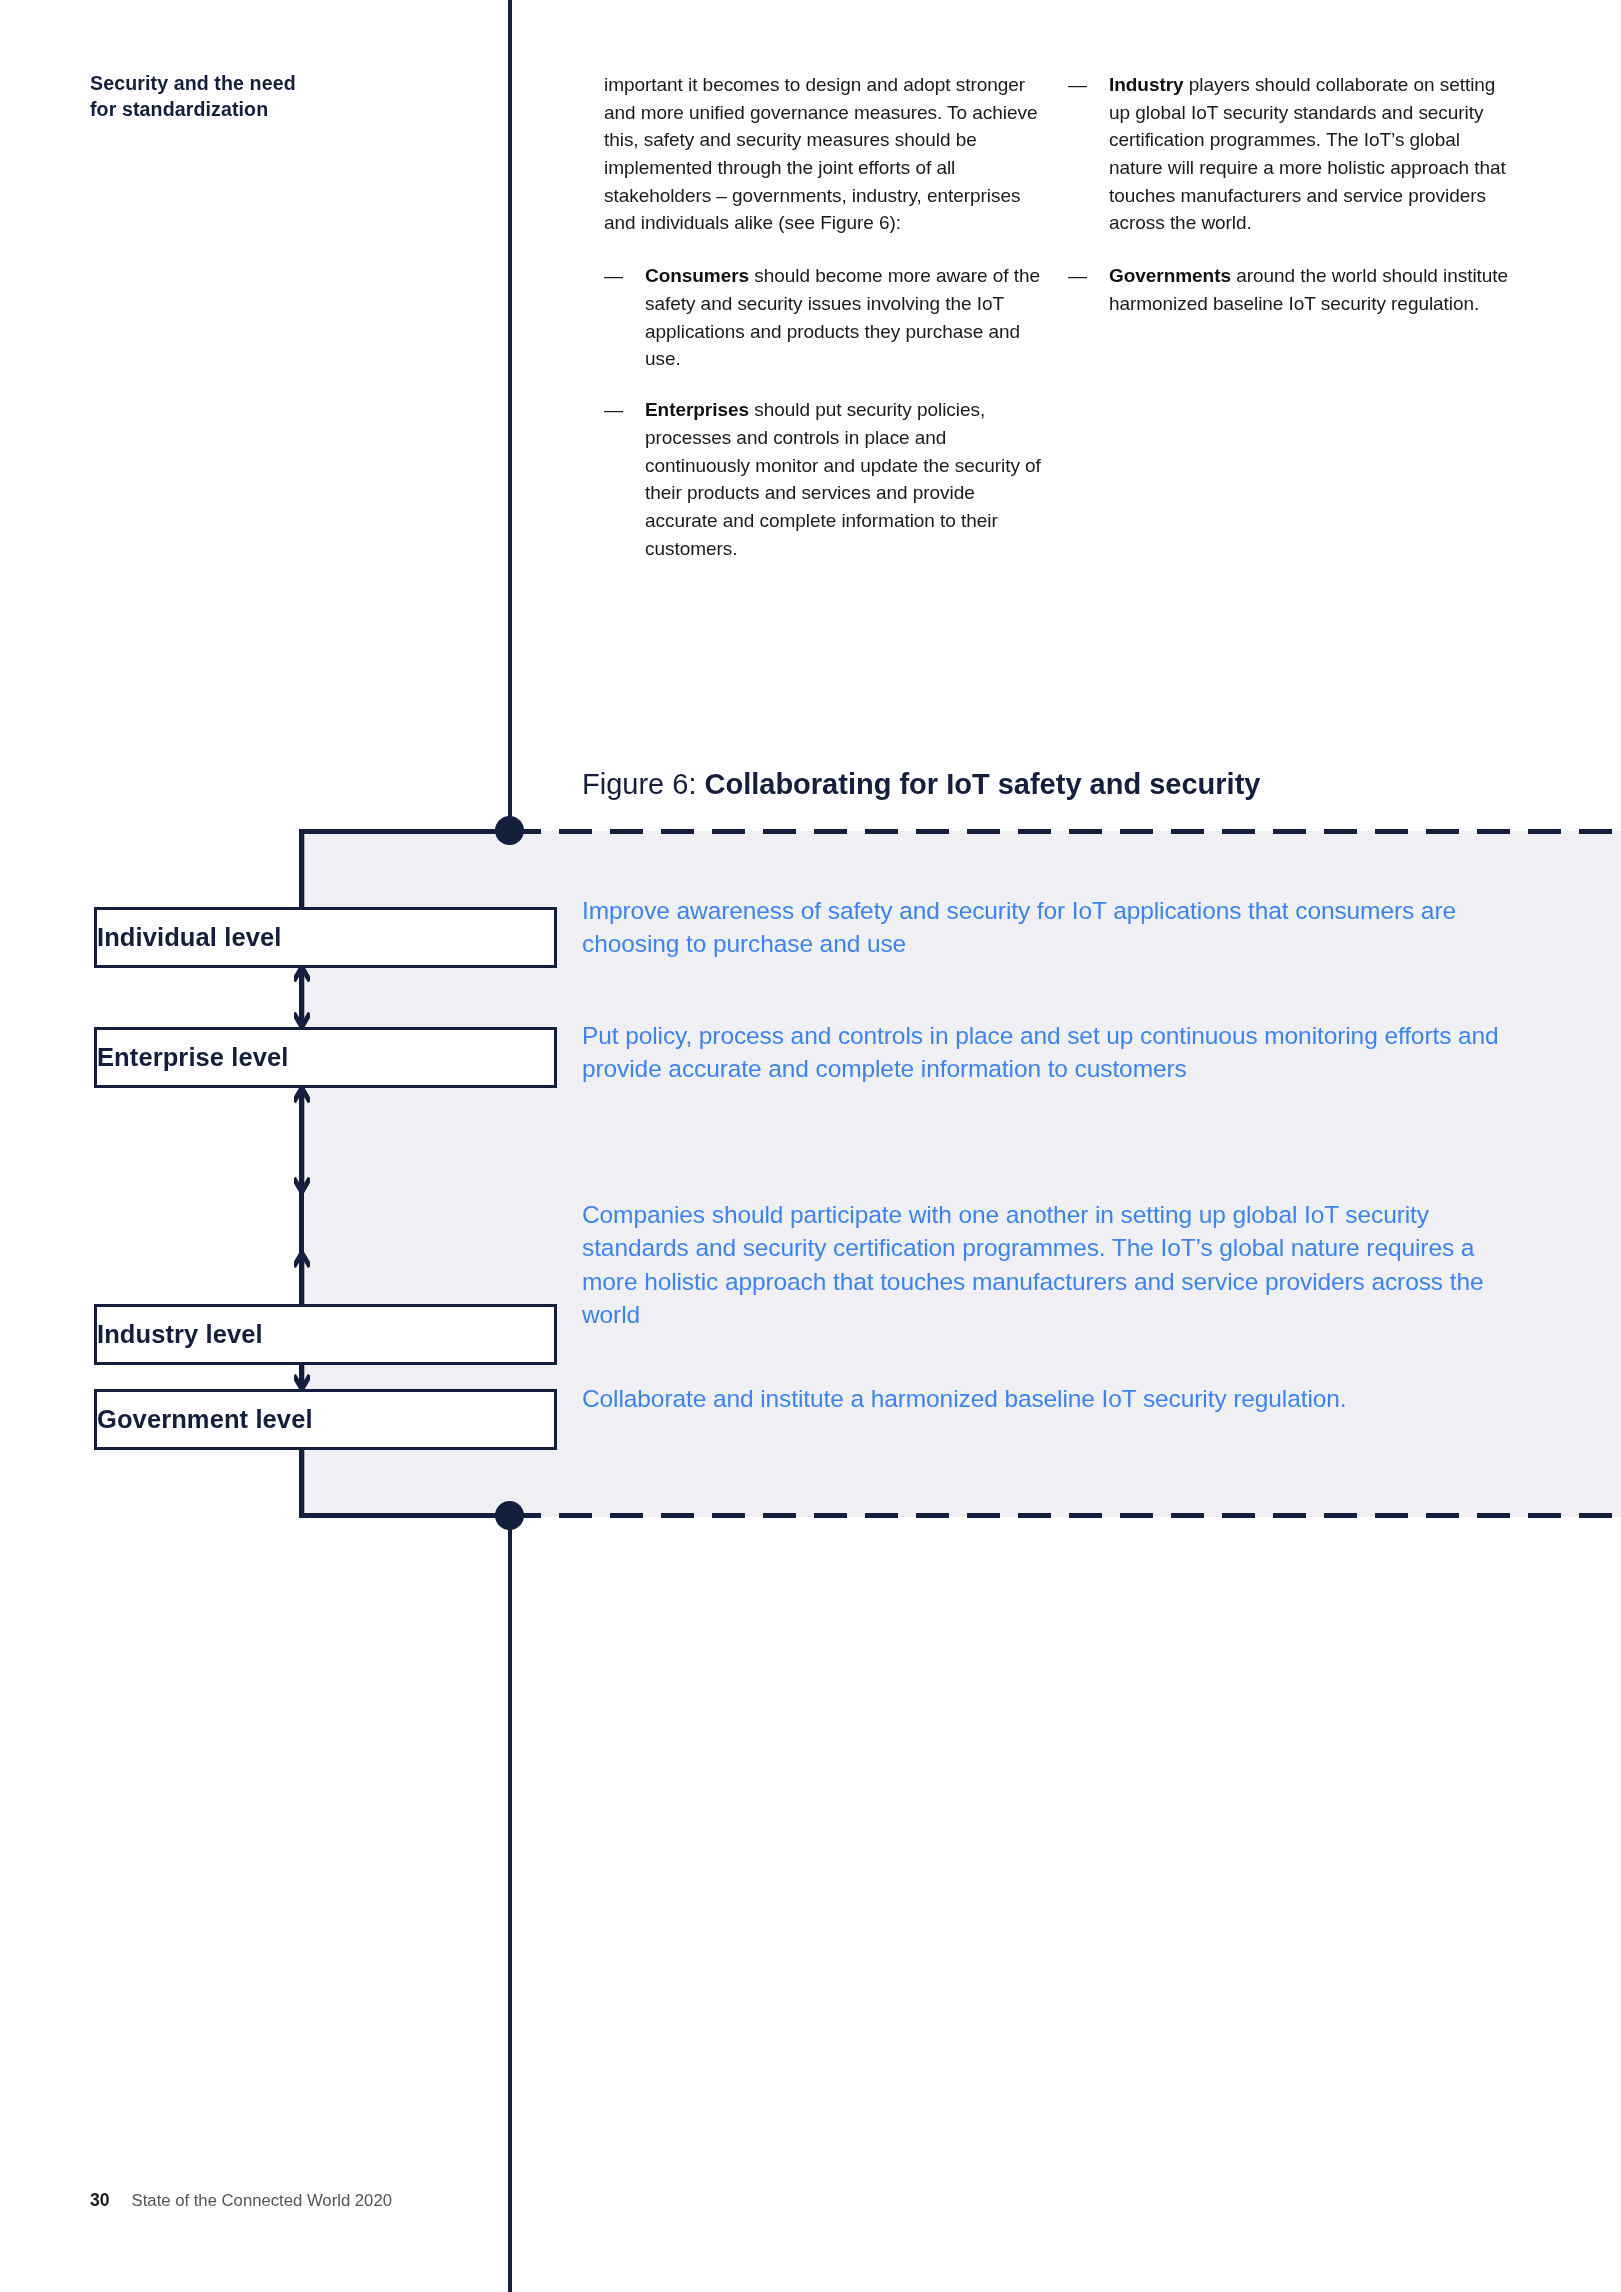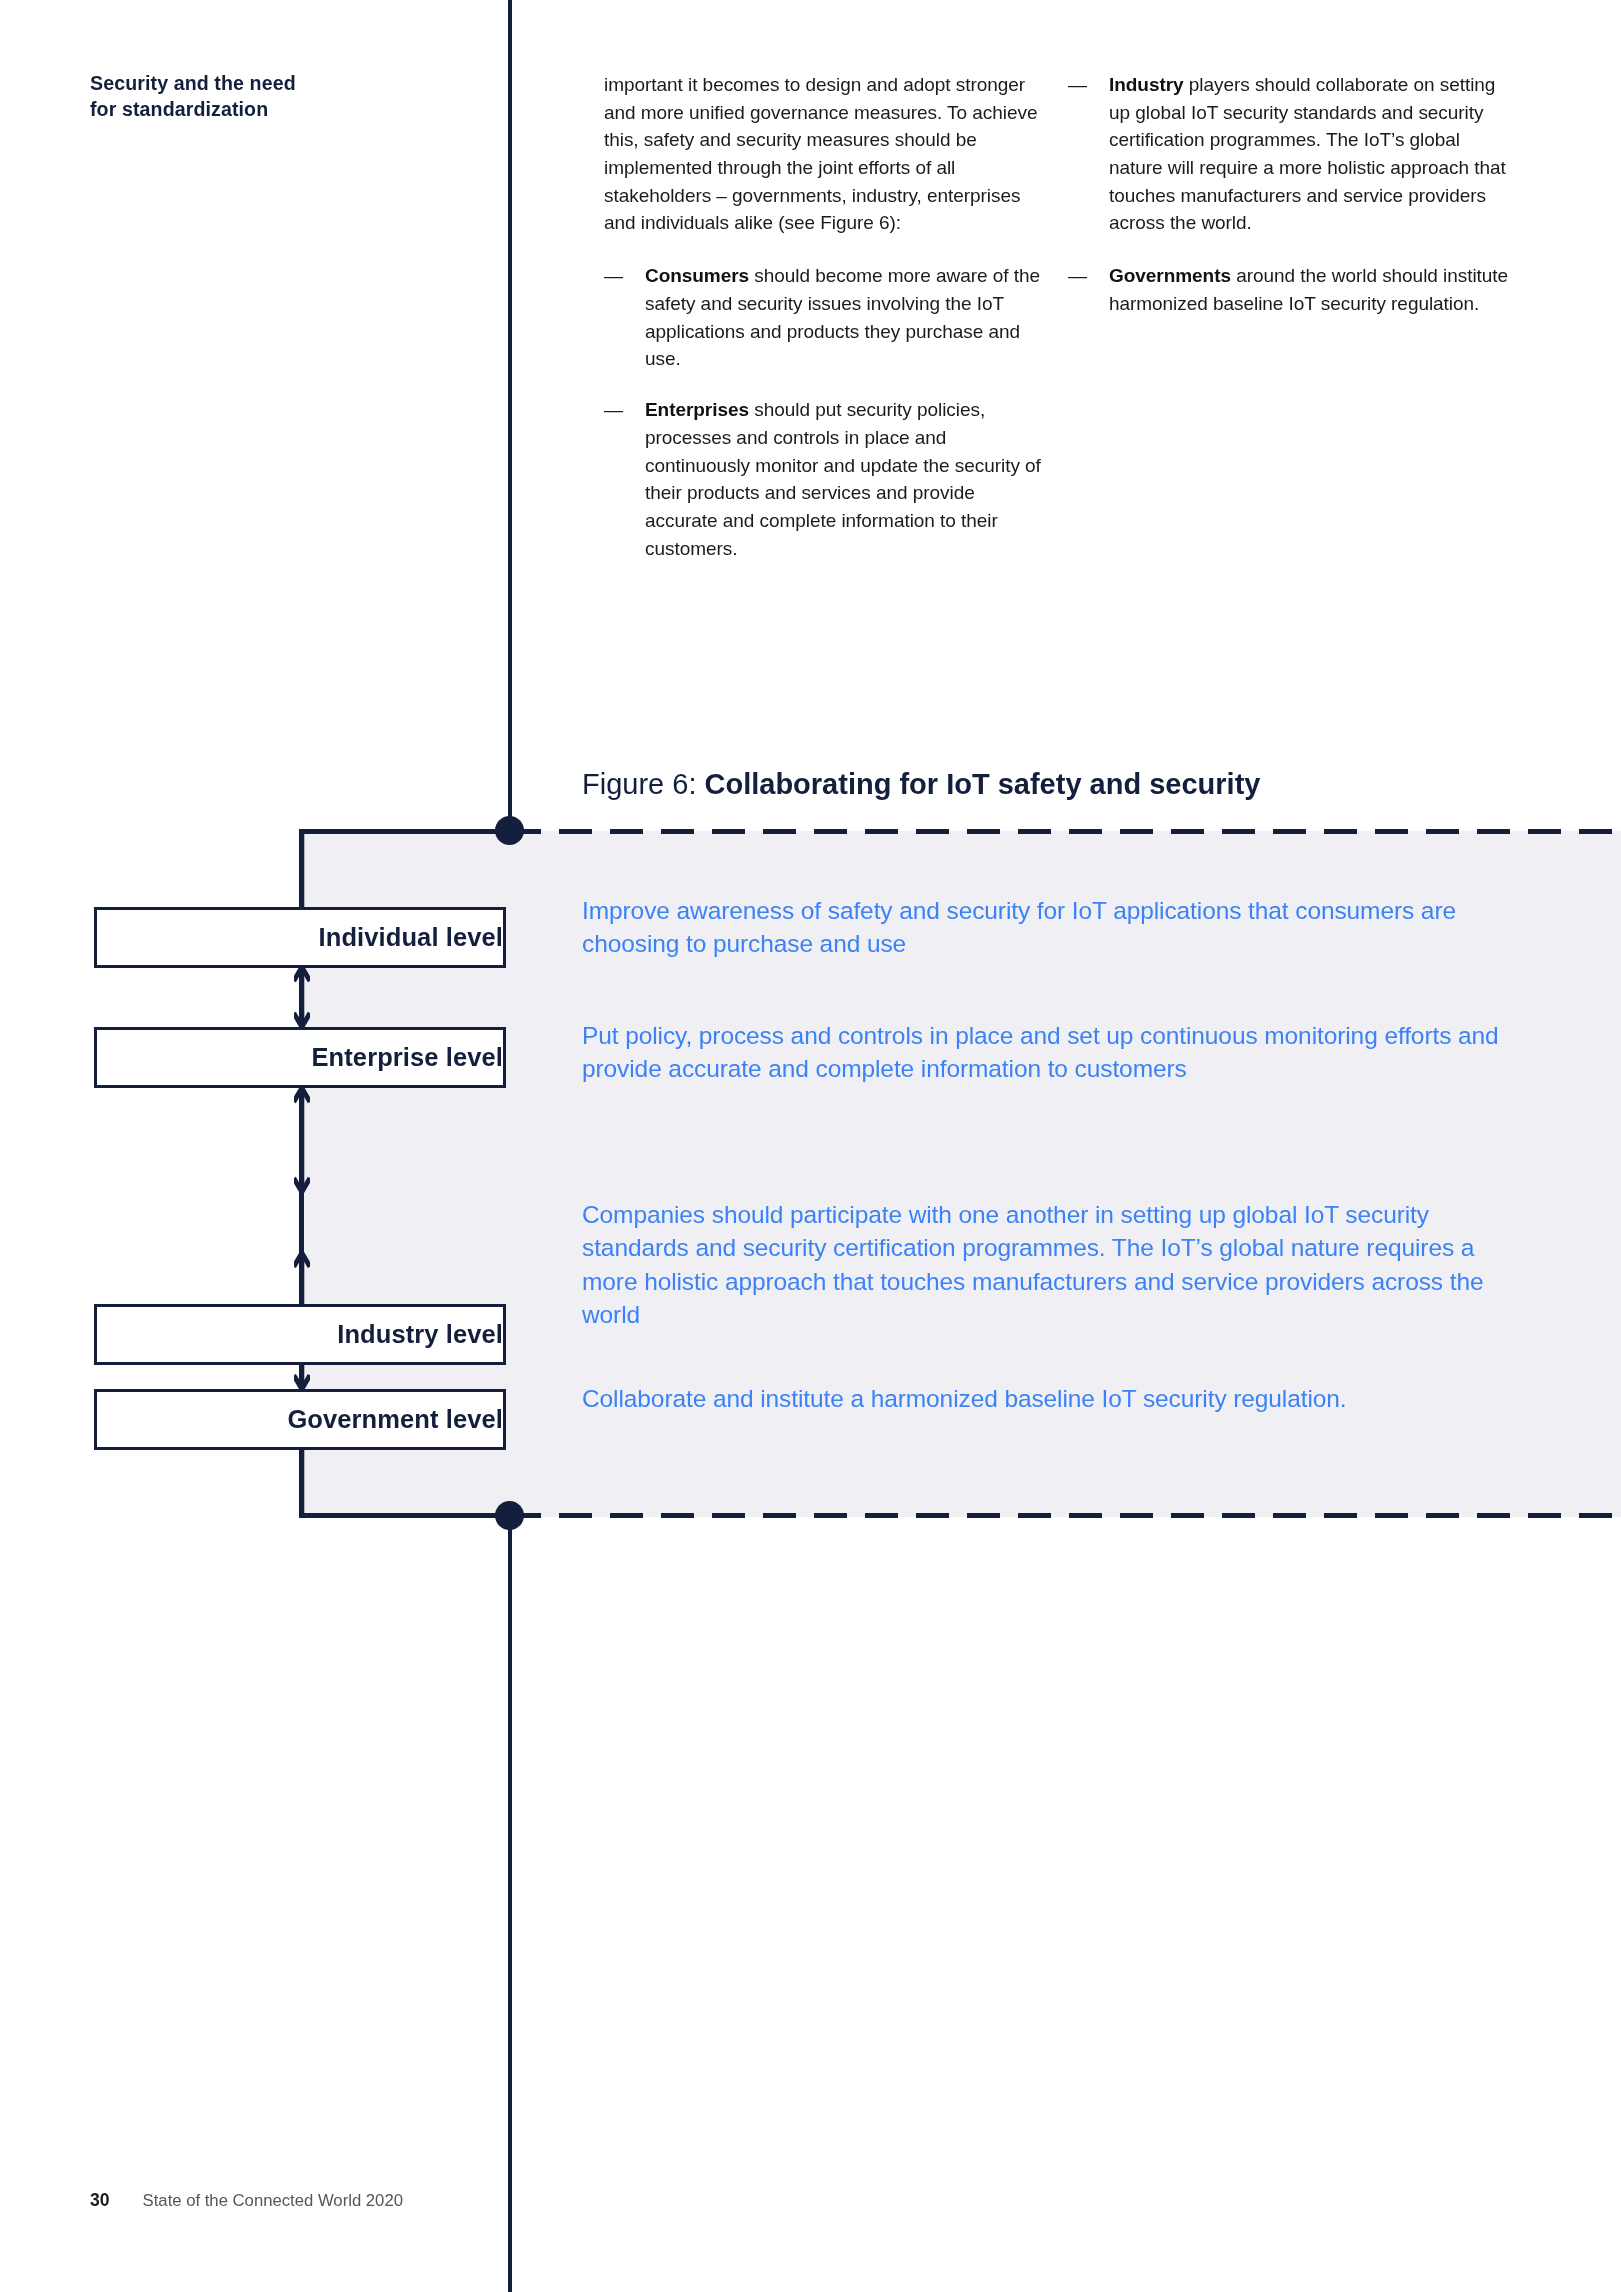--- a/index.html
+++ b/index.html
@@ -150,28 +150,28 @@
     background: #141f3d;
     left: 495px;
   }
   .node-dot.top { top: 816px; }
   .node-dot.bottom { top: 1501px; }
 
   
   .level-box {
     position: absolute;
     left: 94px;
-    width: 412px;
+    width: 463px;
     height: 61px;
     box-sizing: border-box;
     border: 3.9px solid #141f3d;
     background: #ffffff;
     display: flex;
     align-items: center;
-    justify-content: flex-end;
+    justify-content: flex-start;
     font-size: 25.5px;
     font-weight: bold;
     color: #141f3d;
     letter-spacing: 0.1px;
     z-index: 3;
   }
   .level-box.b0 { top: 907px; }
   .level-box.b1 { top: 1027px; }
   .level-box.b2 { top: 1260px; margin-top: 44px; }
   .level-box.b3 { top: 1389px; }
@@ -207,21 +207,21 @@
     left: 90px;
     top: 2190px;
     font-size: 16.7px;
     color: #55555c;
     display: flex;
     align-items: baseline;
   }
   .footer .pageno {
     font-weight: bold;
     color: #1b1b1b;
-    margin-right: 33px;
+    margin-right: 22px;
     font-size: 17.6px;
   }
 </style>
 </head>
 <body>
 
 <div id="page">
 
   <div class="spine"></div>
 

